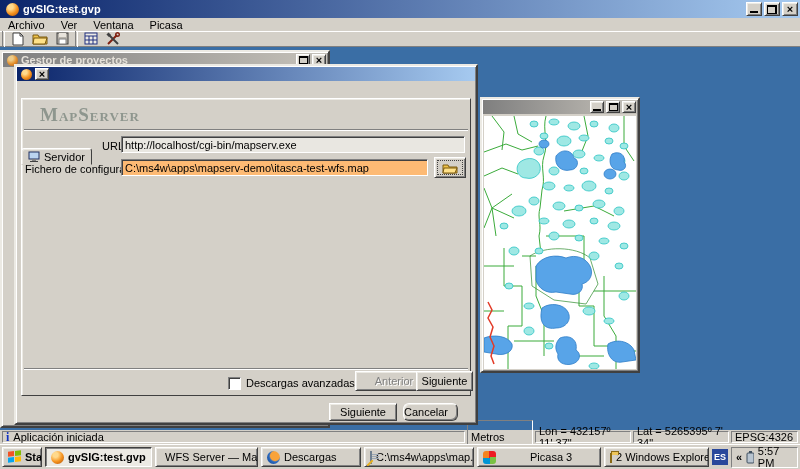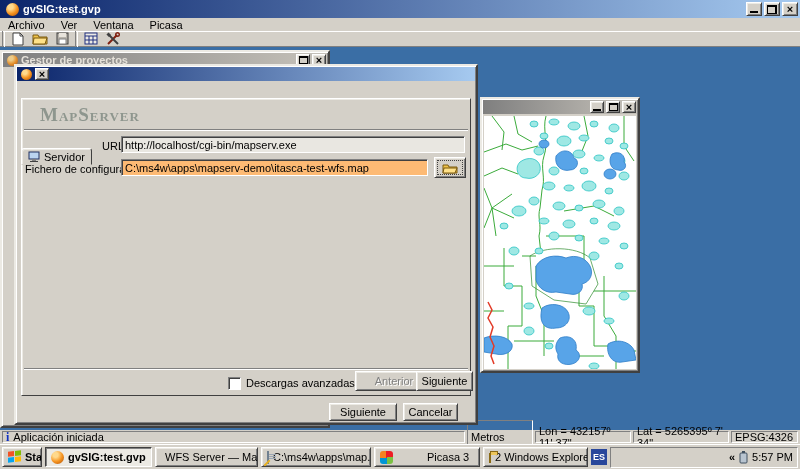--- a/index.html
+++ b/index.html
@@ -305,21 +305,21 @@
           <span>Anterior</span>
         </div>
         <div class="abs btn3d flex" style="left:394px;top:272px;width:57px;height:20px;justify-content:center;">
           <span>Siguiente</span>
         </div>
       </div>
 
       <div class="abs btn3d flex" style="left:313px;top:337px;width:68px;height:18px;justify-content:center;">
         <span>Siguiente</span>
       </div>
-      <div class="abs btn3d flex" style="left:387px;top:337px;width:55px;height:18px;justify-content:center;">
+      <div class="abs btn3d flex" style="left:387px;top:337px;width:55px;height:18px;border-radius:6px;">
         <span>Cancelar</span>
       </div>
     </div>
   </div>
 
   <div class="abs flex" style="left:0;top:430px;width:800px;height:14px;background:#D4D0C8;gap:2px;padding:0 2px;">
     <div class="cell flex" style="width:463px;height:12px;padding:0 3px;gap:4px;">
       <span style="color:#1030C0;font-weight:bold;font-family:'Liberation Serif',serif;font-size:12px;">i</span>
       <span>Aplicación iniciada</span>
     </div>
@@ -349,25 +349,29 @@
     </div>
 
     <div class="btn3d task task-active" style="width:107px;">
       <span class="sphere-gvsig"></span>
       <span>gvSIG:test.gvp</span>
     </div>
     <div class="btn3d task" style="width:103px;">
       <span class="sphere-ff"></span>
       <span>WFS Server — Map...</span>
     </div>
+    <div class="btn3d task" style="width:100px;">
+      <span class="sphere-ff"></span>
+      <span>Descargas</span>
+    </div>
     <div class="btn3d task" style="width:110px;">
       <span class="note-ic"></span>
       <span>C:\ms4w\apps\map...</span>
     </div>
-    <div class="btn3d task" style="width:106px;gap:34px;">
+    <div class="btn3d task" style="width:124px;gap:34px;">
       <span class="picasa-ic"></span>
       <span>Picasa 3</span>
     </div>
     <div class="btn3d task" style="width:105px;">
       <span class="folder-ic"></span>
       <span style="flex:1;">2 Windows Explorer</span>
 
     </div>
 
     <div class="es-box">

